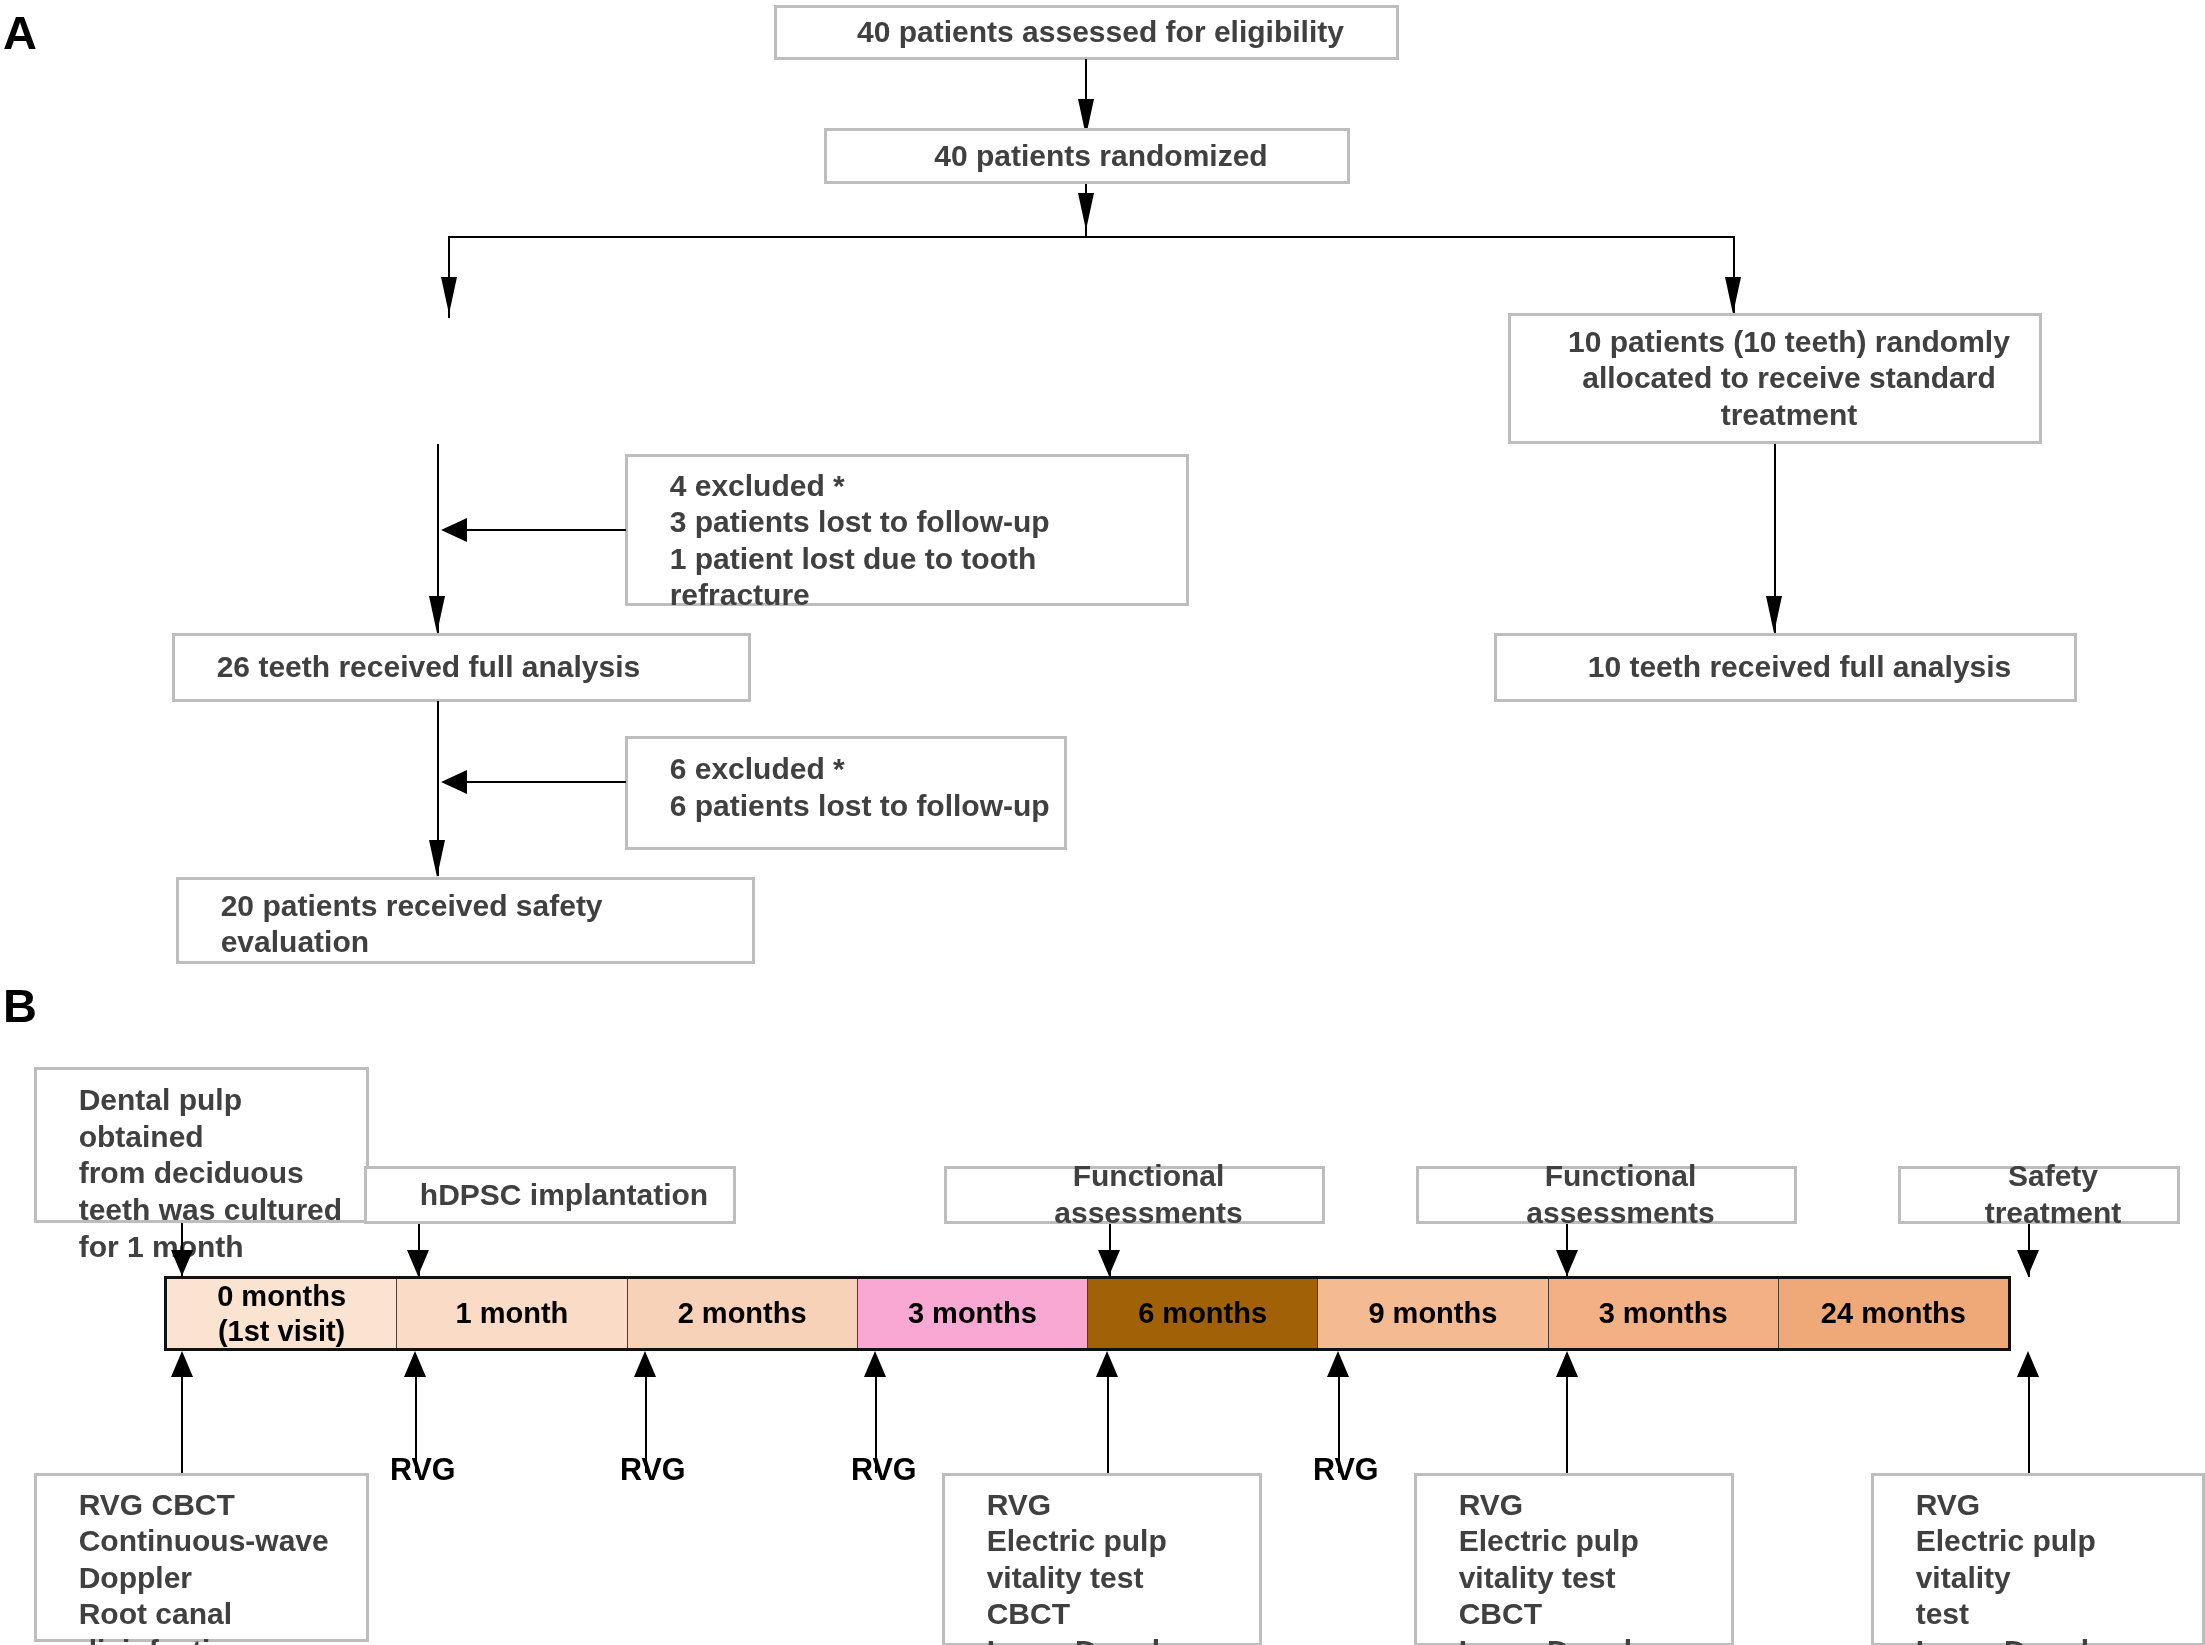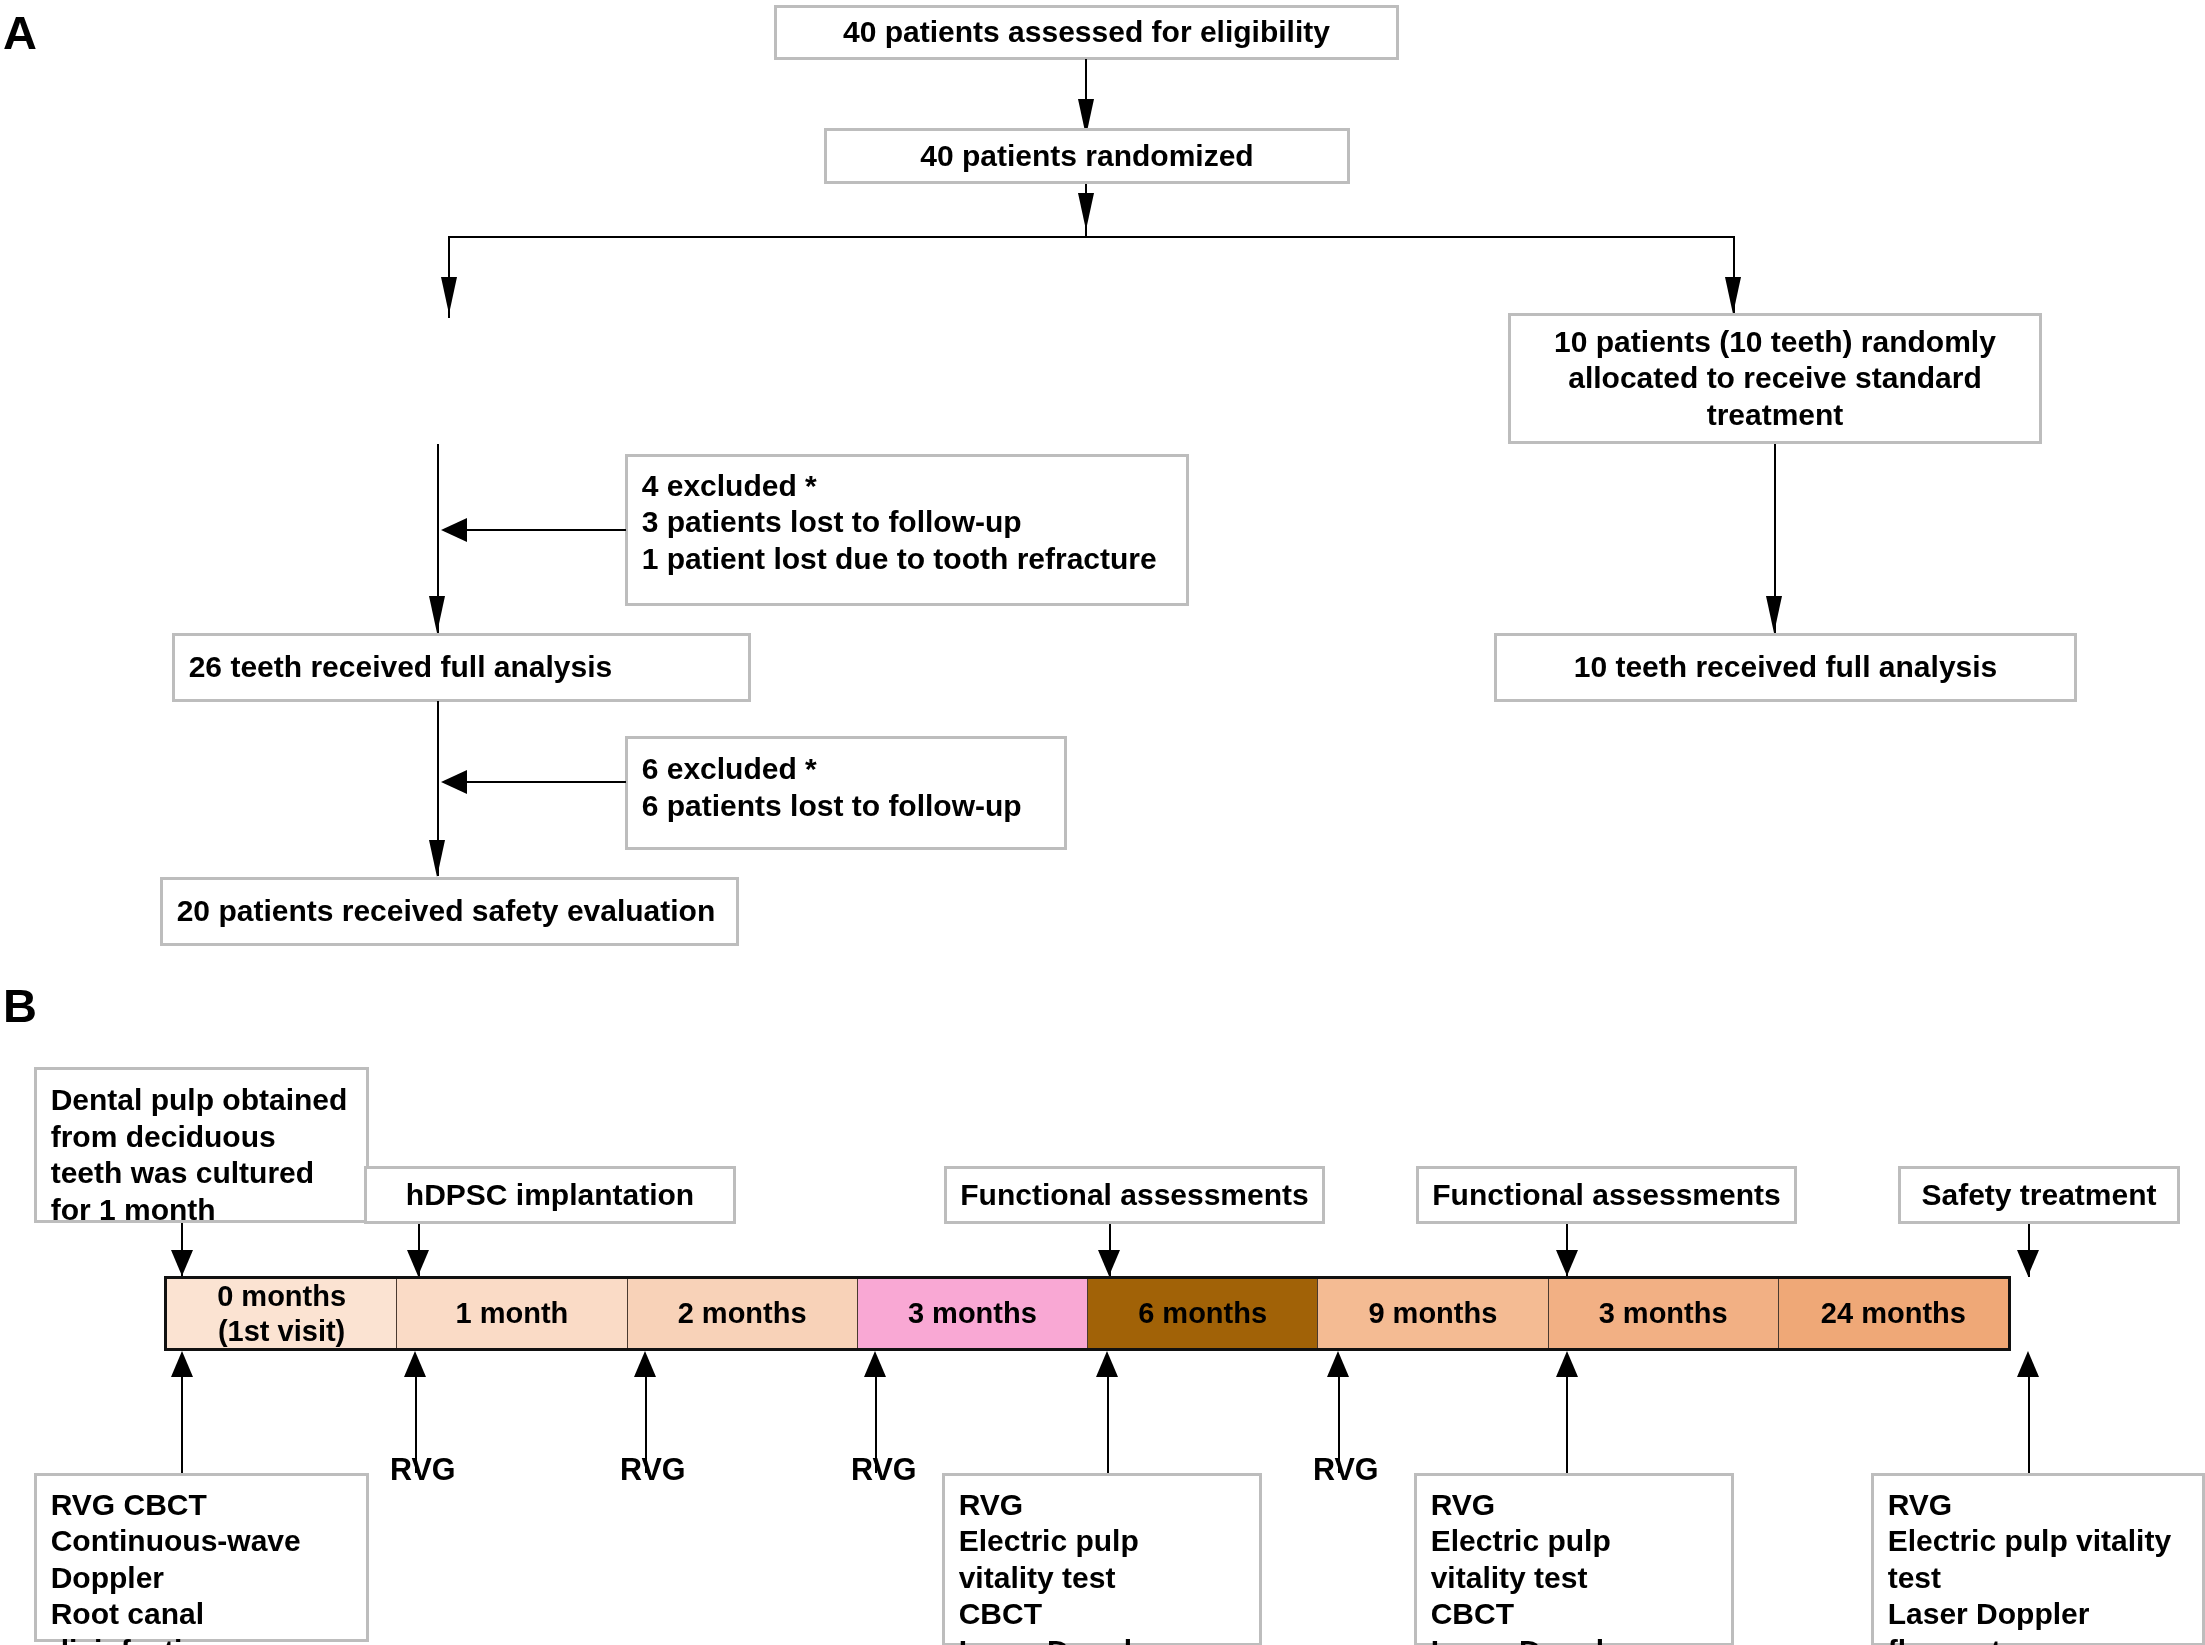--- a/index.html
+++ b/index.html
@@ -37,23 +37,24 @@
     border: 3px solid #bdbdbd;
     background: #ffffff;
     display: flex;
     align-items: center;
     box-sizing: border-box;
   }
   .fbox .txt {
     font-weight: bold;
     font-size: 30px;
     line-height: 1.22;
-    color: #000000;
+    color: #404040;
     width: 100%;
     white-space: pre-line;
+    margin-left: 28px;
   }
   .fbox.center .txt { text-align: center; padding: 0 10.7px; }
   .fbox.left   .txt { text-align: left;   padding: 0 13.7px; }
   .fbox.top    { align-items: flex-start; }
 
   
   .vline {
     position: absolute;
     background: #000;
     width: 2.3px;
@@ -190,21 +191,21 @@
   <div class="vline" style="left:437px; top:701px; height:175px;"></div>
   <div class="arrow-down slim" style="left:429px; top:840px;"></div>
 
   <div class="abs fbox left top" style="left:625px; top:736px; width:442px; height:114px; padding-top:12.2px;">
     <span class="txt">6 excluded *
 6 patients  lost to follow-up</span>
   </div>
   <div class="hline" style="left:457px; top:781px; width:169px;"></div>
   <div class="arrow-left" style="left:441px; top:770px;"></div>
 
-  <div class="abs fbox left" style="left:160px; top:877px; width:579px; height:69px;">
+  <div class="abs fbox left" style="left:176px; top:877px; width:579px; height:87px;align-items:flex-end;">
     <span class="txt">20 patients received  safety evaluation</span>
   </div>
 
   <div class="abs panel-letter" style="left:3px; top:982px;">B</div>
 
   <div class="abs fbox left top" style="left:34px; top:1067px; width:335px; height:156px; padding-top:12.2px;">
     <span class="txt">Dental pulp obtained
 from deciduous
 teeth was cultured
 for 1 month</span>

